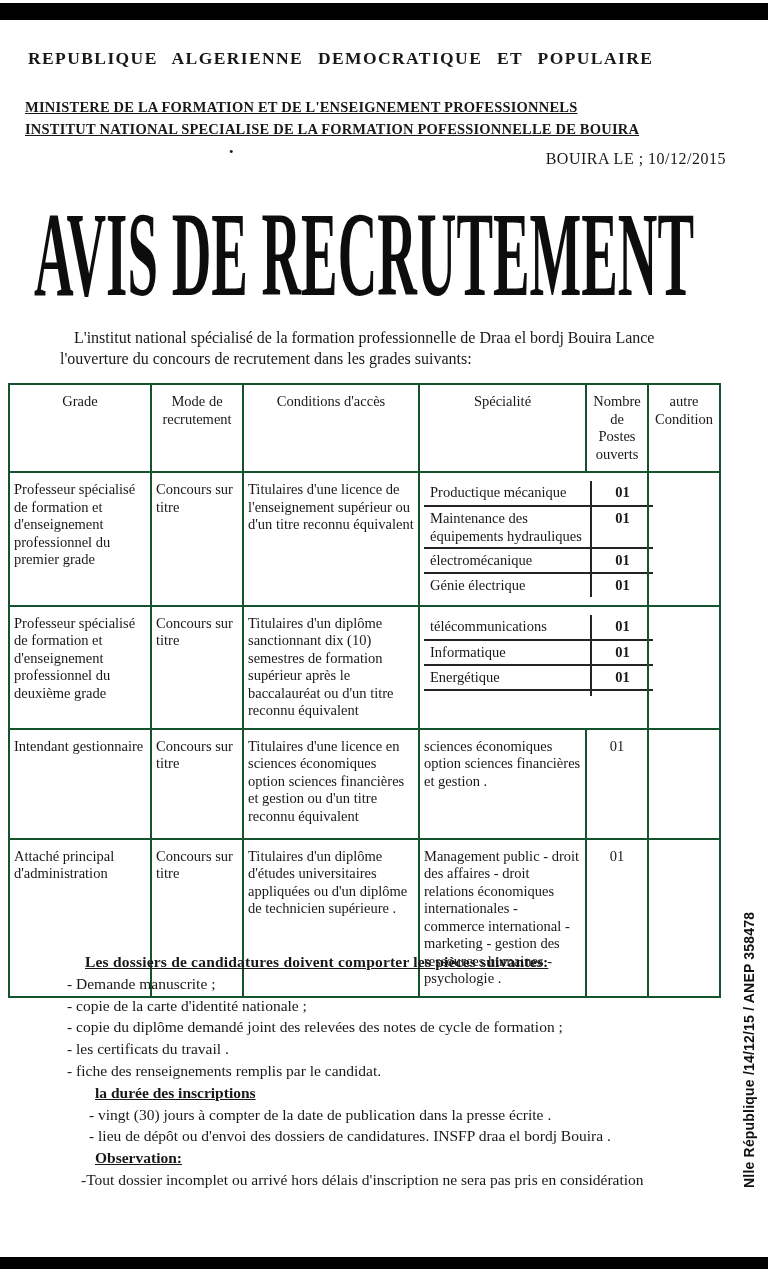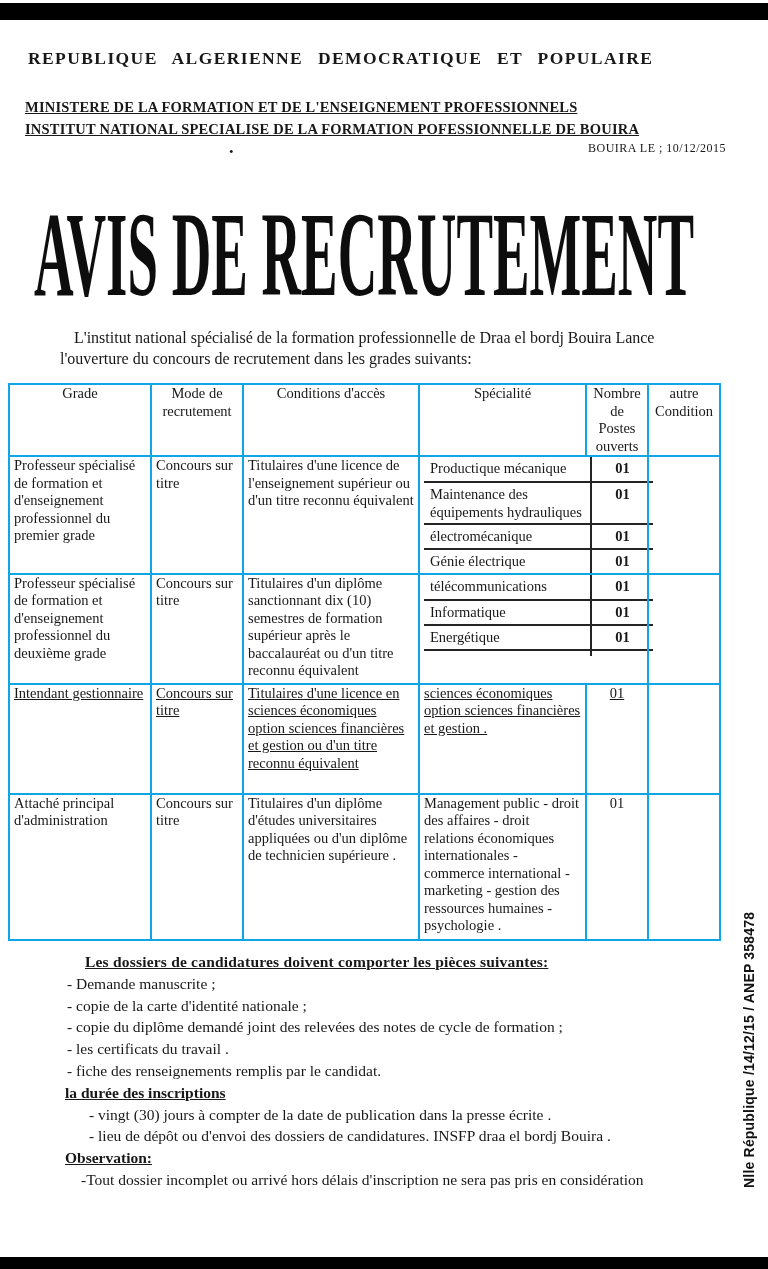--- a/index.html
+++ b/index.html
@@ -18,62 +18,62 @@
     white-space:nowrap;
   }
   .hdr-line2, .hdr-line3 {
     position:absolute; left:25px; font-size:14.5px; font-weight:bold;
     text-decoration:underline; letter-spacing:0.2px; white-space:nowrap;
   }
   .hdr-line2 { top:99px; }
   .hdr-line3 { top:121px; }
   .hdr-dot { position:absolute; top:144px; left:229px; font-size:13px; }
   .hdr-date {
-    position:absolute; top:141px; right:42px; font-size:12px;
+    position:absolute; top:150px; right:42px; font-size:16px;
     letter-spacing:0.5px; white-space:nowrap;
   }
 
   .big-title { position:absolute; top:196px; left:30px; width:700px; height:122px; }
   .big-title text { font-family:"Liberation Serif", serif; font-weight:bold; fill:#0d0d0d; }
 
   .intro { position:absolute; top:327px; left:60px; width:585px; font-size:16px; line-height:21px; }
   .intro .l1 { text-indent:14px; white-space:nowrap; }
   .intro .l2 { white-space:nowrap; }
 
   .tbl-wrap { position:absolute; top:383px; left:8px; }
   table.main { border-collapse:collapse; table-layout:fixed; width:711px; }
   table.main col.c1{width:142px} table.main col.c2{width:92px} table.main col.c3{width:176px}
   table.main col.c4{width:167px} table.main col.c5{width:62px} table.main col.c6{width:72px}
   table.main th, table.main td {
-    border:2px solid #0ea5e9; vertical-align:top;
-    font-size:14.5px; line-height:17.5px; padding:0 4px; font-weight:normal;
+    border:2px solid #14532d; vertical-align:top;
+    font-size:14.5px; line-height:17.5px; padding:8px 4px; font-weight:normal;
   }
   tr.rh { height:72px; }
-  tr.r1 { height:110px; } tr.r2 { height:110px; } tr.r3 { height:110px;text-decoration:underline; } tr.r4 { height:146px; }
+  tr.r1 { height:110px; } tr.r2 { height:110px; } tr.r3 { height:110px; } tr.r4 { height:146px; }
   th { text-align:center; padding-top:4px; }
   th.vc { vertical-align:middle; }
   th.lft { text-align:center; padding-left:5px; }
   td.grade { padding:4px 3px 0 9px; }
   td.mode  { padding:4px 2px 0 7px; }
   td.cond  { padding:4px 3px 0 6px; }
   td.specwrap { padding:0; vertical-align:top; }
   table.sub { border-collapse:collapse; table-layout:fixed; width:100%; height:100%; }
   table.sub col.s1{width:167px} table.sub col.s2{width:62px}
   table.sub td { border:0; padding:3px 3px 2px 6px; font-size:14.5px; line-height:17.5px; vertical-align:top; }
   table.sub td.n { border-left:2px solid #242424; text-align:center; font-weight:bold; padding-left:0; padding-right:0; }
   table.sub tr.sb td { border-bottom:2px solid #242424; }
   table.sub tr.fill td { border-bottom:0; }
   tr.sh1 { height:25px; } tr.sh2 { height:39px; }
   td.num { text-align:center; font-weight:bold; padding-top:4px; }
   td.spec { padding:4px 4px 0 6px; }
 
   .footer { position:absolute; top:951px; left:65px; width:650px; font-size:15.5px; line-height:21.8px; }
   .f-head { font-weight:bold; text-decoration:underline; }
   .docs-head { margin-left:20px; letter-spacing:0.2px; }
-  .dur-head, .obs-head { margin-left:0; }
+  .dur-head, .obs-head { margin-left:30px; }
   .docs-item { margin-left:2px; }
   .dur-item { margin-left:24px; }
   .obs-text { margin-left:16px; }
 
   .anep {
     position:absolute; left:741px; top:1188px;
     transform:rotate(-90deg); transform-origin:0 0;
     font-family:"Liberation Sans", sans-serif; font-weight:bold;
     font-size:14px; letter-spacing:0.2px; white-space:nowrap; color:#111;
   }

